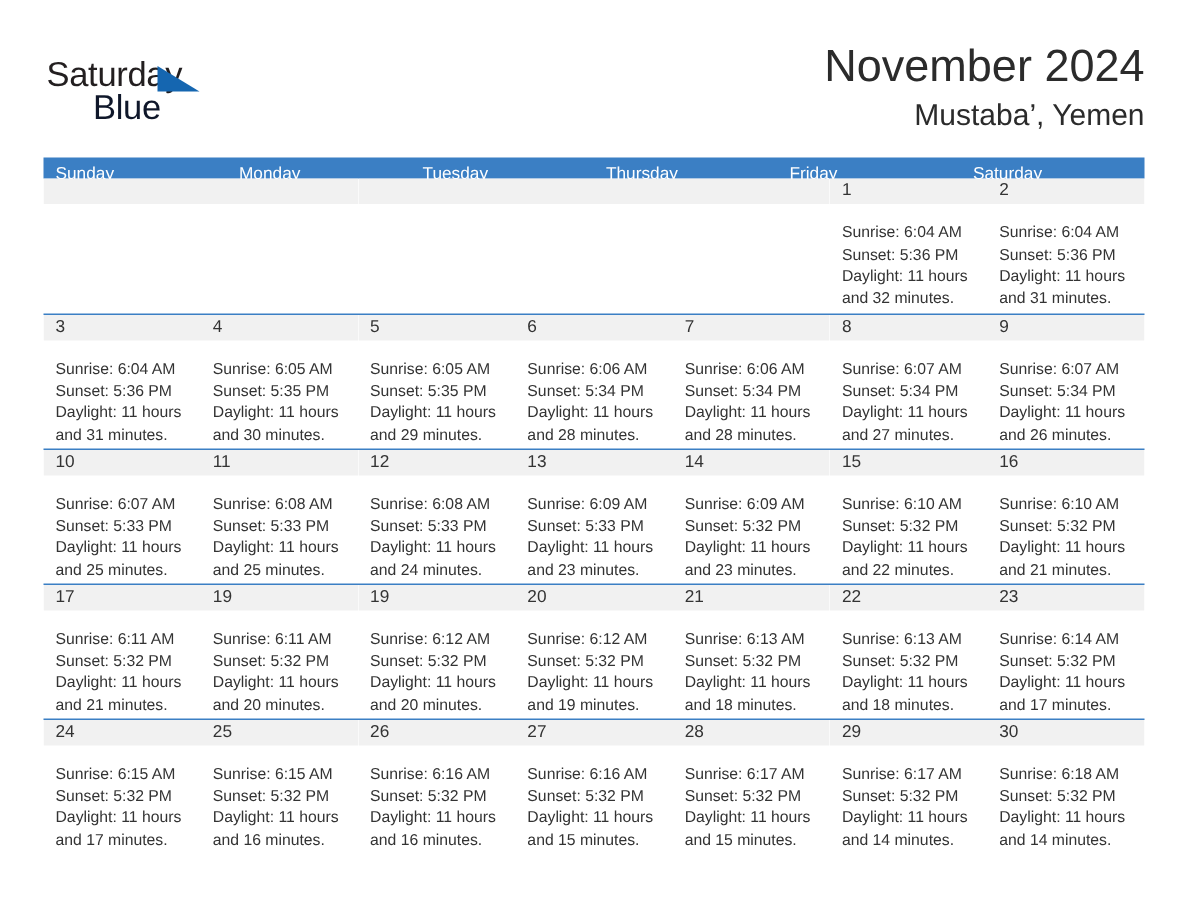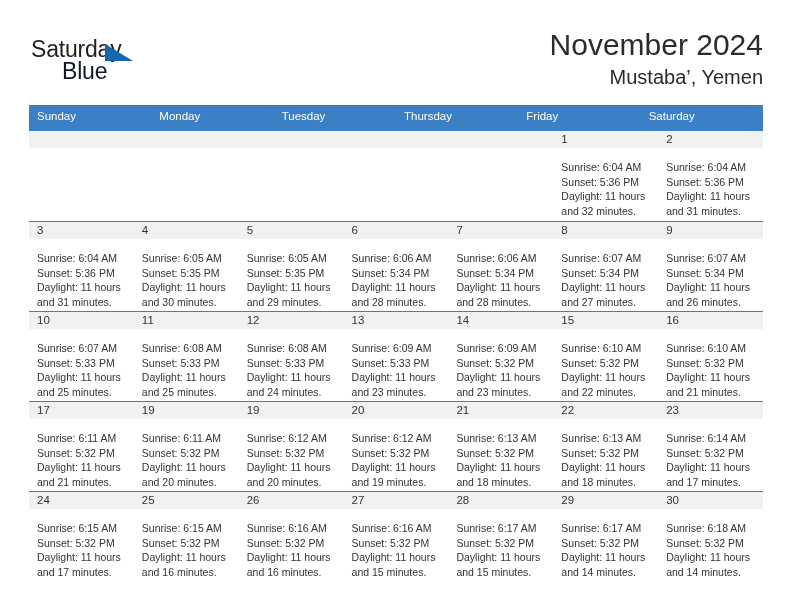--- a/index.html
+++ b/index.html
@@ -88,21 +88,21 @@
   
   .calendar {
     position: absolute;
     left: 29px;
     top: 105px;
     width: 734px;
   }
   .dow-row {
     display: flex;
     background: #3b7fc4;
-    height: 26px;
+    height: 14px;
   }
   .dow-cell {
     flex: 1 1 0;
     color: #ffffff;
     font-size: 11.5px;
     line-height: 22px;
     padding-left: 8px;
     box-sizing: border-box;
     white-space: nowrap;
   }

